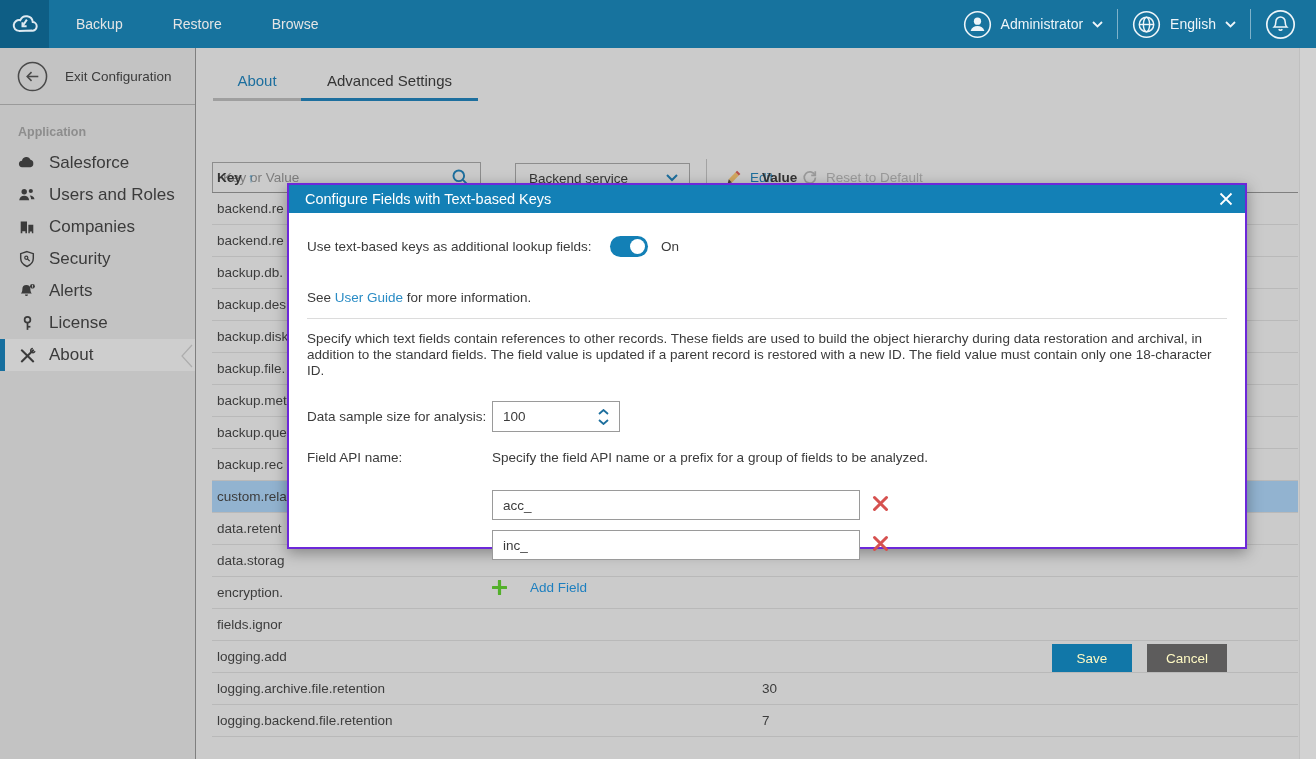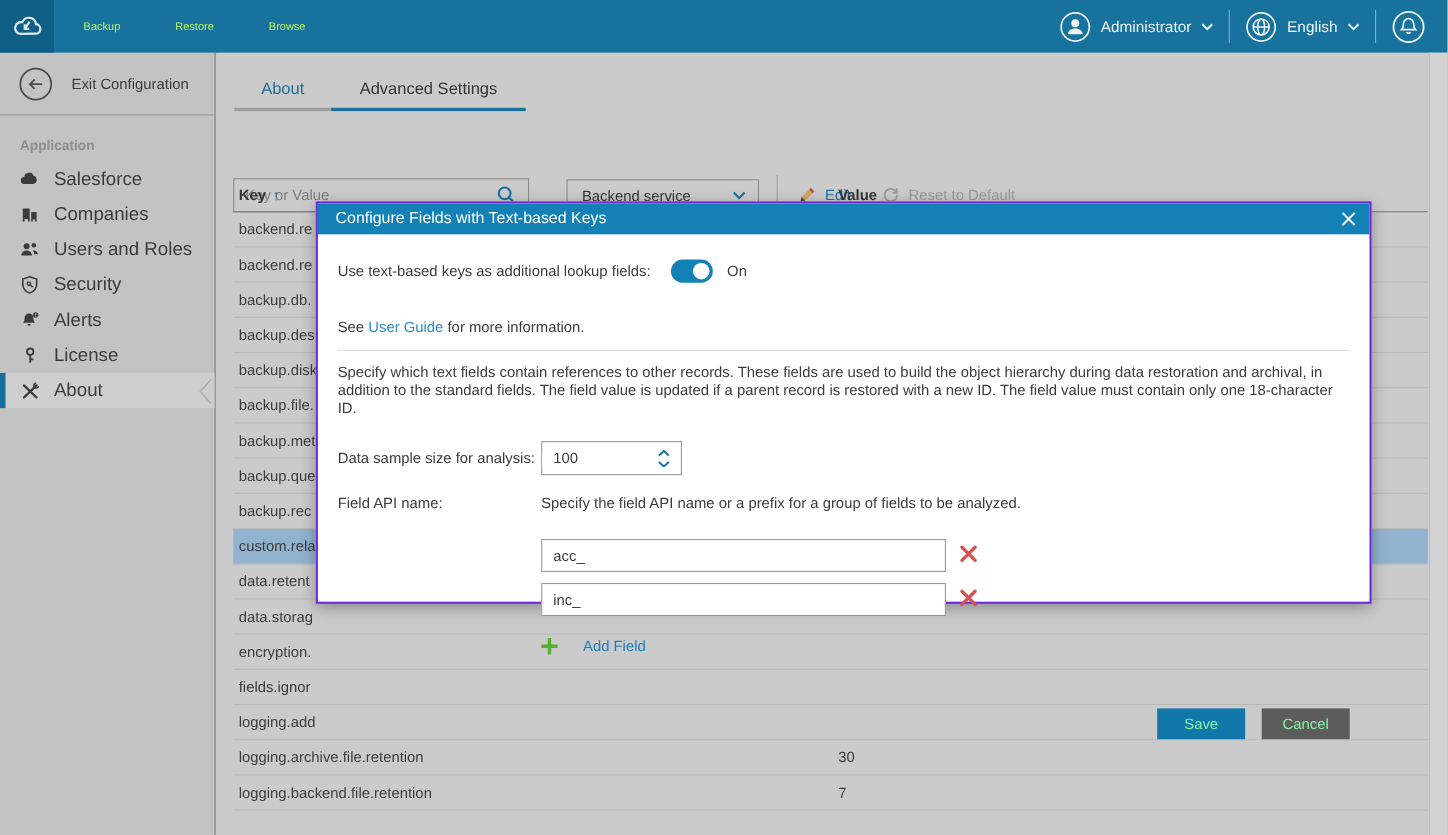--- a/index.html
+++ b/index.html
@@ -4,21 +4,21 @@
 <style>
   * { box-sizing: border-box; margin: 0; padding: 0; }
   html,body { width:1316px; height:759px; overflow:hidden; }
   body { font-family: "Liberation Sans", "DejaVu Sans", sans-serif; color:#3b3b3b; background:#cbcbcb; }
   .page { position:relative; width:1316px; height:759px; }
 
   
   .navbar { position:absolute; top:0; left:0; width:1316px; height:48px; background:#17739e; display:flex; align-items:center; }
   .logo { width:49px; height:48px; background:#0e5e85; display:flex; align-items:center; justify-content:center; flex:0 0 auto; }
   .nav-menu { display:flex; align-items:center; margin-left:27px; gap:50px; }
-  .nav-item { color:#bef264; font-size:10px; cursor:pointer; }
+  .nav-item { color:#e5e5e5; font-size:14px; cursor:pointer; }
   .nav-right { margin-left:auto; display:flex; align-items:center; gap:14px; padding-right:20px; }
   .nav-right .grp { display:flex; align-items:center; gap:9px; color:#eef5f9; font-size:14px; cursor:pointer; }
   .nav-sep { width:1px; height:30px; background:rgba(255,255,255,.45); }
 
   
   .sidebar { position:absolute; top:48px; left:0; width:196px; height:711px; background:#c3c3c3; border-right:1px solid #7f7f7f; }
   .exit-bar { height:57px; display:flex; align-items:center; gap:17px; padding-left:17px; border-bottom:1px solid #9a9a9a; cursor:pointer; }
   .exit-bar span.lbl { font-size:13.5px; color:#3b3b3b; }
   .side-section { margin:20px 0 8px 18px; font-size:12.5px; font-weight:bold; color:#8d8d8d; }
   .side-item { position:relative; height:32px; display:flex; align-items:center; cursor:pointer; }
@@ -80,21 +80,21 @@
   .spin-btns span { display:flex; cursor:pointer; }
   .fieldlbl-row { top:265px; left:18px; }
   .fieldlbl-row .hint { position:absolute; left:185px; top:0; white-space:nowrap; color:#3b3b3b; }
   .finput-row { left:203px; width:368px; height:30px; }
   .finput-row.f0 { top:305px; } .finput-row.f1 { top:345px; }
   .finput-row input { width:368px; height:30px; border:1px solid #9a9a9a; font-size:13.5px; color:#3b3b3b; padding-left:10px; outline:none; font-family:inherit; }
   .finput-row .del { position:absolute; left:380px; top:5px; cursor:pointer; display:flex; }
   .addfield { top:395px; left:203px; display:flex; align-items:center; gap:23px; cursor:pointer; }
   .addfield .al { color:#1d7fbf; }
   .mbuttons { position:absolute; top:459px; right:18px; display:flex; gap:15px; }
-  .btn { width:80px; height:28px; border:none; font-size:13.5px; color:#86efac; cursor:pointer; font-family:inherit;text-align:center; }
+  .btn { width:80px; height:28px; border:none; font-size:13.5px; color:#fef9c3; cursor:pointer; font-family:inherit;text-align:center; }
   .btn.save { background:#1177a8; }
   .btn.cancel { background:#5d5c5c; }
 </style>
 </head>
 <body>
 
 <div class="page">
 
   <header class="navbar">
     <div class="logo">
@@ -157,36 +157,36 @@
     <div class="side-item">
       <span class="ic">
           <svg width="20" height="20" viewBox="0 0 20 20" fill="#3b3b3b">
             <path d="M5.2 14.2a3.2 3.2 0 0 1-.2-6.4 4.4 4.4 0 0 1 8.5-1 3.6 3.6 0 0 1 2.8 3.7 3.5 3.5 0 0 1-2.9 3.7z"></path>
           </svg>
         </span>
       <span class="lbl">Salesforce</span>
     </div>
     <div class="side-item">
       <span class="ic">
-          <svg width="18" height="18" viewBox="0 0 20 20" fill="#3b3b3b">
-            <path d="M3 17V4h7v13H8.2v-2.4H4.8V17zM4.8 6h1.4v1.5H4.8zm2.6 0h1.4v1.5H7.4zM4.8 9h1.4v1.5H4.8zm2.6 0h1.4v1.5H7.4zM11.5 17V7.5H17V17h-1.6v-2h-2.3v2zm1.5-7.5h1.2v1.3H13zm2 0h1.2v1.3H15zm-2 2.6h1.2v1.3H13zm2 0h1.2v1.3H15z"></path>
-          </svg>
-        </span>
-      <span class="lbl">Companies</span>
-    </div>
-    <div class="side-item">
-      <span class="ic">
           <svg width="20" height="20" viewBox="0 0 20 20" fill="#3b3b3b">
             <circle cx="7.2" cy="6.8" r="2.7"></circle>
             <path d="M2.2 15.2c.4-3 2.4-4.4 5-4.4s4.6 1.4 5 4.4z"></path>
             <circle cx="13.8" cy="6" r="2.1"></circle>
             <path d="M12.8 10.4c2.4 0 4.3 1.2 4.7 3.8h-3.4a6.4 6.4 0 0 0-1.3-3.8z"></path>
           </svg>
         </span>
       <span class="lbl">Users and Roles</span>
+    </div>
+    <div class="side-item">
+      <span class="ic">
+          <svg width="18" height="18" viewBox="0 0 20 20" fill="#3b3b3b">
+            <path d="M3 17V4h7v13H8.2v-2.4H4.8V17zM4.8 6h1.4v1.5H4.8zm2.6 0h1.4v1.5H7.4zM4.8 9h1.4v1.5H4.8zm2.6 0h1.4v1.5H7.4zM11.5 17V7.5H17V17h-1.6v-2h-2.3v2zm1.5-7.5h1.2v1.3H13zm2 0h1.2v1.3H15zm-2 2.6h1.2v1.3H13zm2 0h1.2v1.3H15z"></path>
+          </svg>
+        </span>
+      <span class="lbl">Companies</span>
     </div>
     <div class="side-item">
       <span class="ic">
           <svg width="18" height="18" viewBox="0 0 20 20" fill="none" stroke="#3b3b3b" stroke-width="1.6">
             <path d="M10 1.8l7 2.3v5.2c0 4.6-3 7.4-7 9-4-1.6-7-4.4-7-9V4.1z"></path>
             <circle cx="9.2" cy="8.6" r="1.7" stroke-width="1.4"></circle>
             <path d="M10.4 9.8l2.6 2.6" stroke-width="1.4"></path>
           </svg>
         </span>
       <span class="lbl">Security</span>

